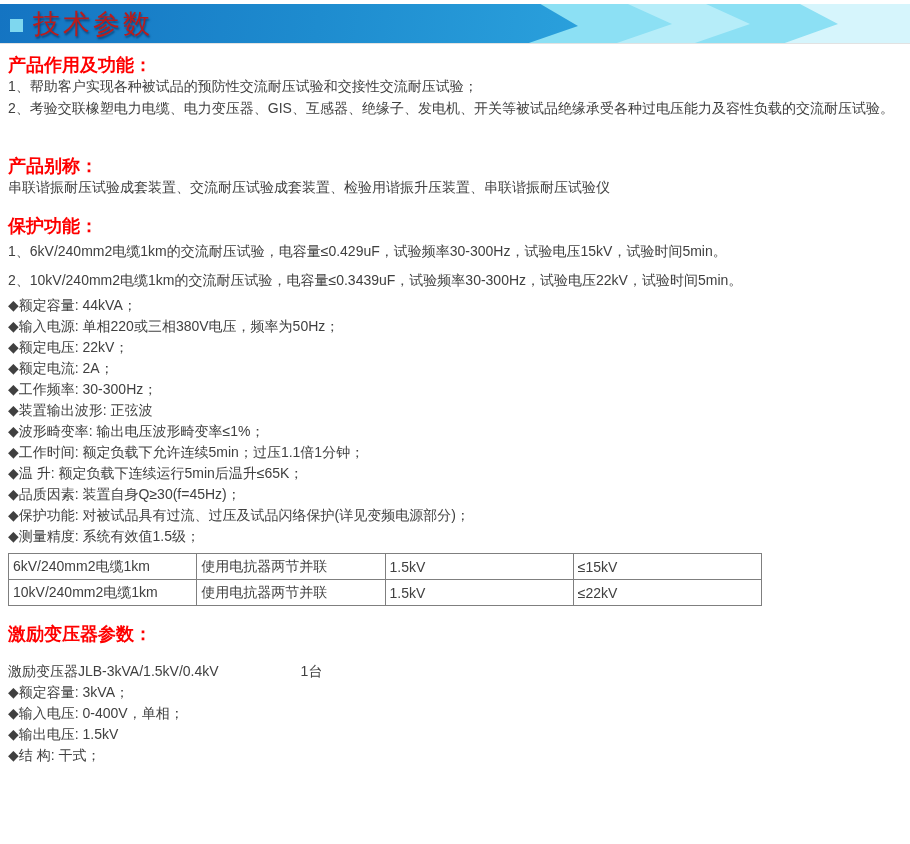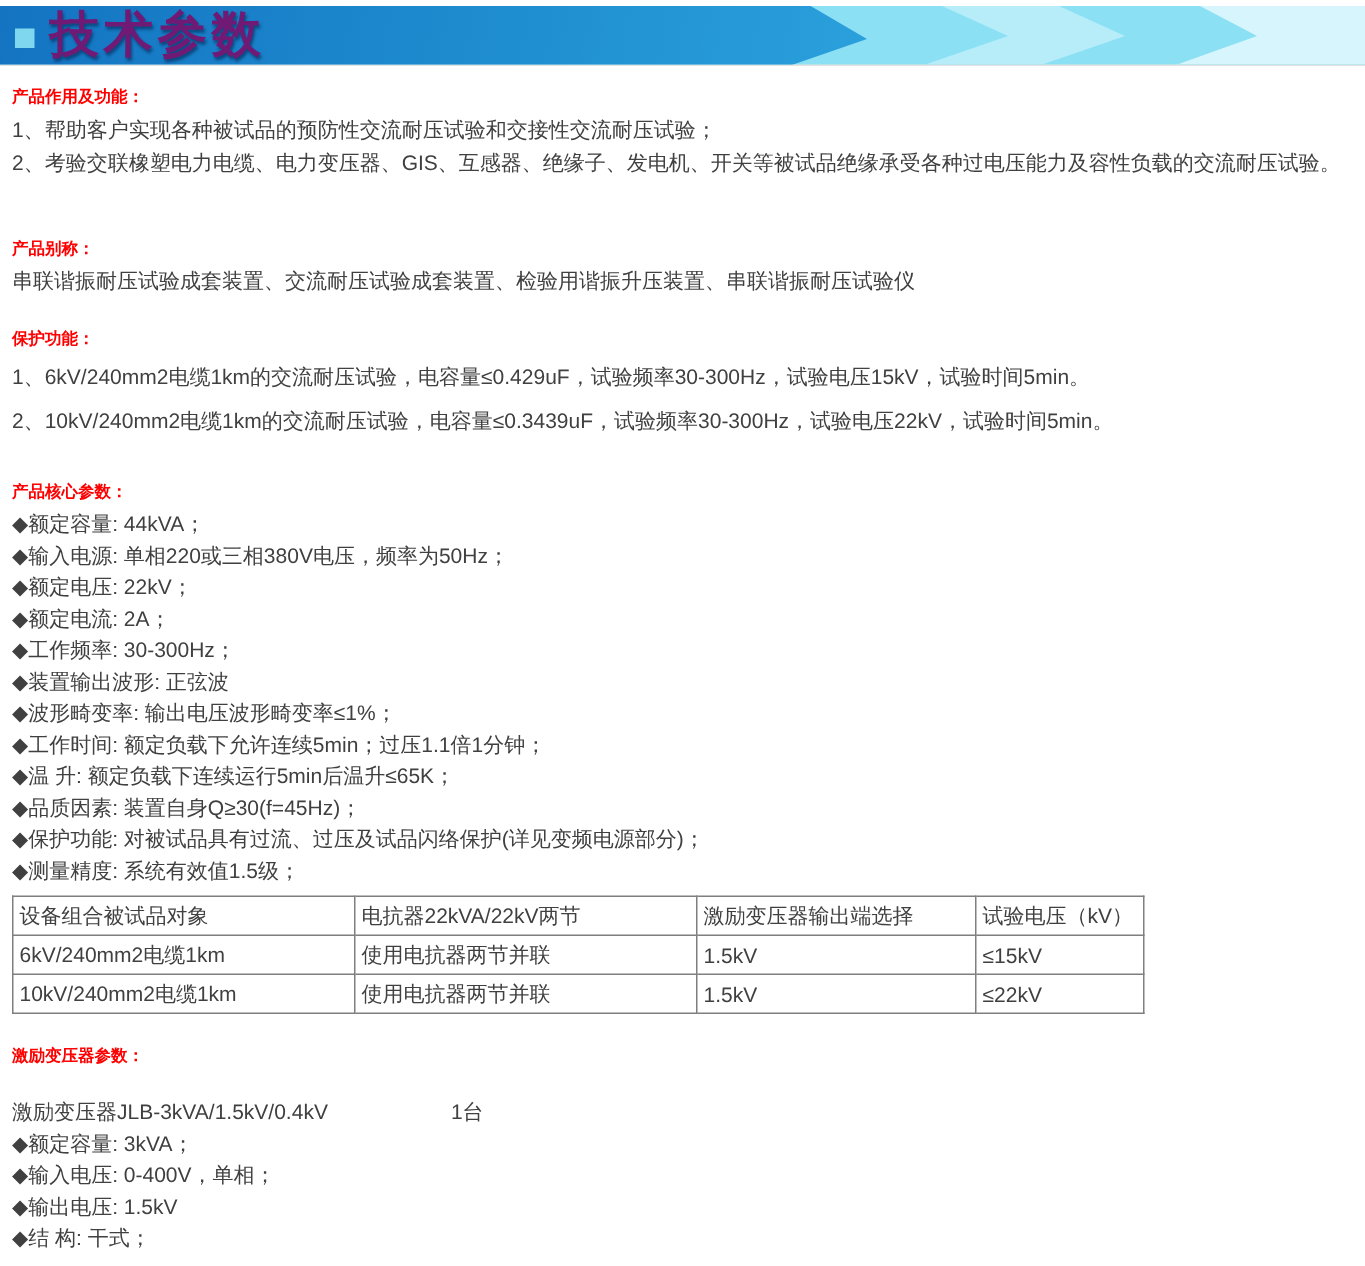--- a/index.html
+++ b/index.html
@@ -29,28 +29,28 @@
     background:linear-gradient(100deg,#1474c2 0%, #1e8ccf 55%, #2aa0dc 100%);
     clip-path:polygon(0 0, 93.5% 0, 100% 55%, 91% 100%, 0 100%);
   }
   .banner .inner {
     position:absolute; inset:0; display:flex; align-items:center; z-index:2;
   }
   .accent-square {
     width:13px; height:13px; background:#7ed7ef; margin:4px 10px 0 10px;
   }
   .banner-title {
-    color:#701a75; font-size:33px; font-weight:bold; letter-spacing:3px;
+    color:#b91c1c; font-size:27px; font-weight:normal; letter-spacing:3px;
     text-shadow:1px 2px 2px rgba(9,64,116,0.85);
   }
 
   
   .content { padding-left:8px; padding-right:8px; }
   .sec-title {
-    color:#fe0000; font-weight:bold; font-size:11px; line-height:17px;
+    color:#fe0000; font-weight:bold; font-size:18px; line-height:17px;
   }
   .t1 { margin-top:13px; }
   .t2 { margin-top:40px; }
   .t3 { margin-top:21px; }
   .t4 { margin-top:27px; }
   .t5 { margin-top:30px; }
   .t6 { margin-top:20px; }
 
   .para  { line-height:19px; margin-top:3px; }
   .para-wide { line-height:25px; margin-top:4px; }
@@ -92,44 +92,37 @@
   <div class="para">1、帮助客户实现各种被试品的预防性交流耐压试验和交接性交流耐压试验；</div>
   <div class="para">2、考验交联橡塑电力电缆、电力变压器、GIS、互感器、绝缘子、发电机、开关等被试品绝缘承受各种过电压能力及容性负载的交流耐压试验。</div>
 
   <div class="sec-title t2">产品别称：</div>
   <div class="para">串联谐振耐压试验成套装置、交流耐压试验成套装置、检验用谐振升压装置、串联谐振耐压试验仪</div>
 
   <div class="sec-title t3">保护功能：</div>
   <div class="para-wide">1、6kV/240mm2电缆1km的交流耐压试验，电容量≤0.429uF，试验频率30-300Hz，试验电压15kV，试验时间5min。</div>
   <div class="para-wide">2、10kV/240mm2电缆1km的交流耐压试验，电容量≤0.3439uF，试验频率30-300Hz，试验电压22kV，试验时间5min。</div>
 
-  <div class="sec-title t4">产品核心参数：</div>
   <div class="spec-block">
     <div class="spec">◆额定容量: 44kVA；</div>
     <div class="spec">◆输入电源: 单相220或三相380V电压，频率为50Hz；</div>
     <div class="spec">◆额定电压: 22kV；</div>
     <div class="spec">◆额定电流: 2A；</div>
     <div class="spec">◆工作频率: 30-300Hz；</div>
     <div class="spec">◆装置输出波形: 正弦波</div>
     <div class="spec">◆波形畸变率: 输出电压波形畸变率≤1%；</div>
     <div class="spec">◆工作时间: 额定负载下允许连续5min；过压1.1倍1分钟；</div>
     <div class="spec">◆温  升: 额定负载下连续运行5min后温升≤65K；</div>
     <div class="spec">◆品质因素: 装置自身Q≥30(f=45Hz)；</div>
     <div class="spec">◆保护功能:  对被试品具有过流、过压及试品闪络保护(详见变频电源部分)；</div>
     <div class="spec">◆测量精度: 系统有效值1.5级；</div>
   </div>
 
   <table class="usage">
     <tbody>
-        <tr>
-      <td class="c0">设备组合被试品对象</td>
-      <td class="c1">电抗器22kVA/22kV两节</td>
-      <td class="c2">激励变压器输出端选择</td>
-      <td class="c3">试验电压（kV）</td>
-    </tr>
     <tr>
       <td>6kV/240mm2电缆1km</td>
       <td>使用电抗器两节并联</td>
       <td>1.5kV</td>
       <td>≤15kV</td>
     </tr>
     <tr>
       <td>10kV/240mm2电缆1km</td>
       <td>使用电抗器两节并联</td>
       <td>1.5kV</td>

